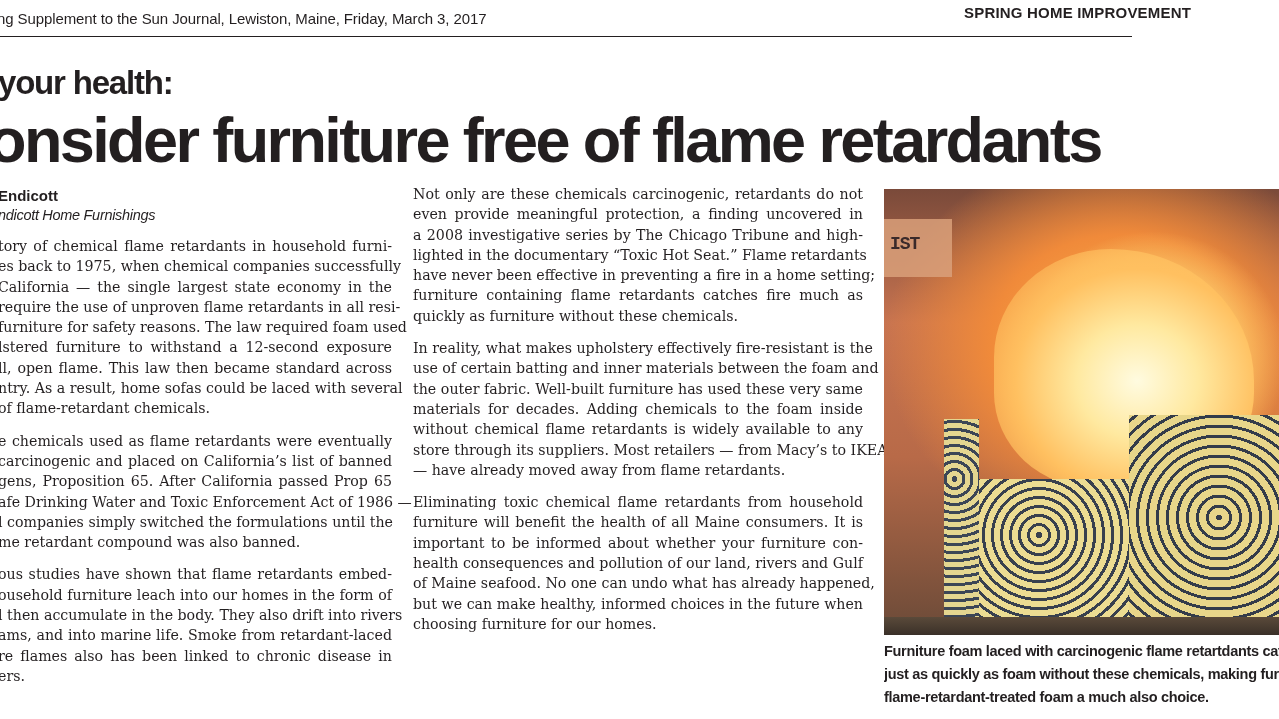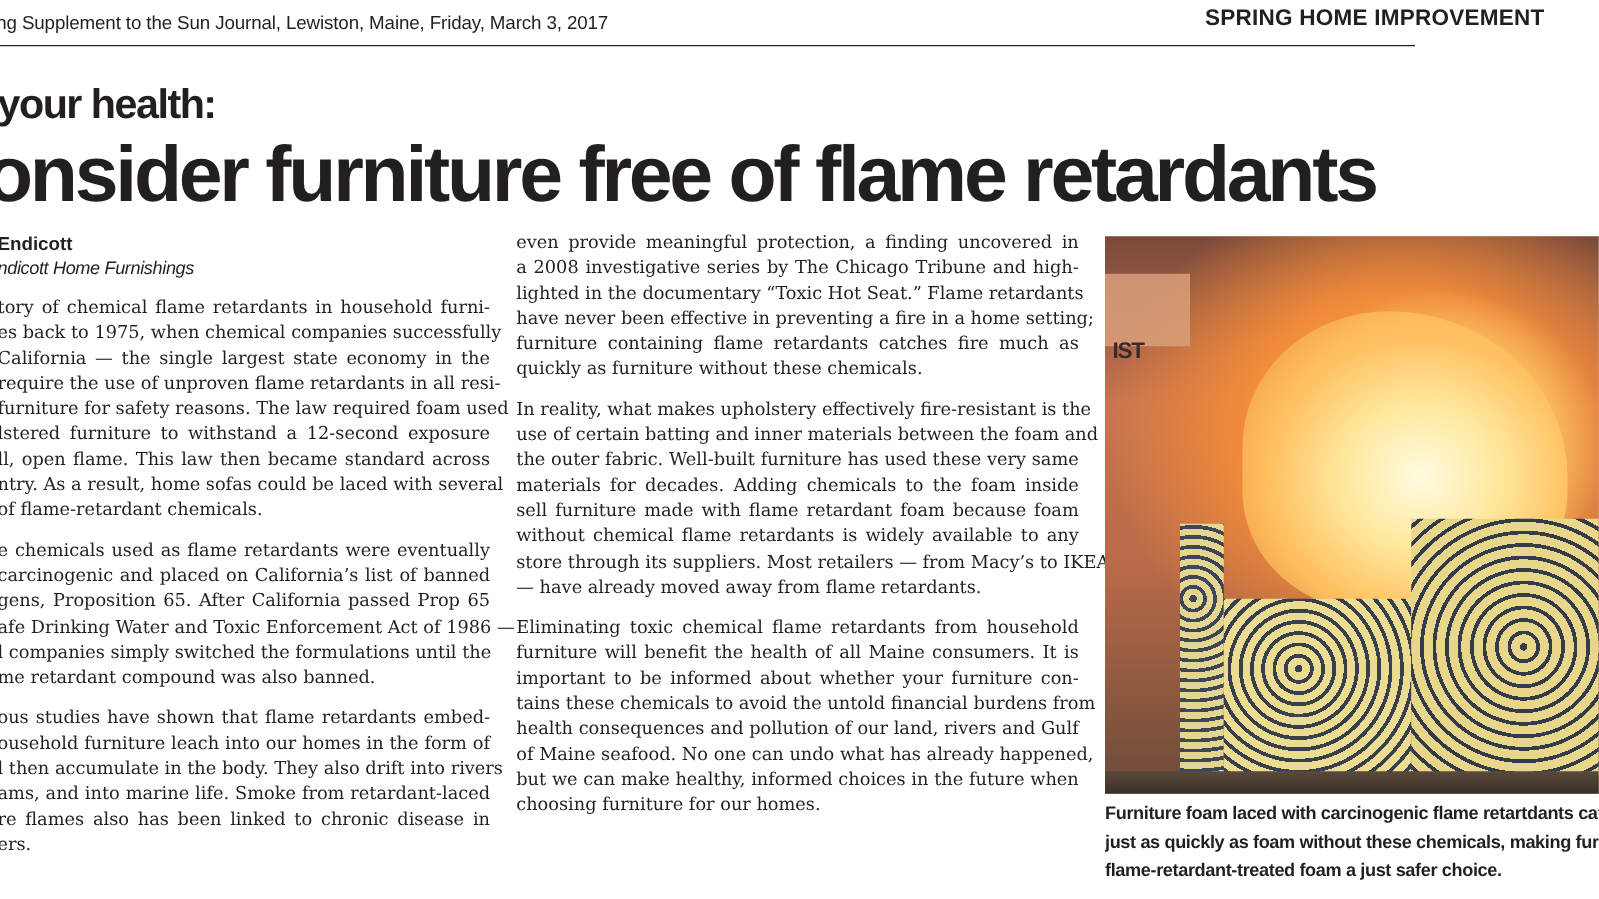--- a/index.html
+++ b/index.html
@@ -12,21 +12,21 @@
       position: absolute; left: 0; top: 0; width: 1132px; height: 36px;
       border-bottom: 1.5px solid #231f20;
     }
     .folio-left {
       position: absolute; left: -3px; top: 10px;
       font-family: "Liberation Sans", sans-serif; font-size: 15px; color: #231f20;
       white-space: nowrap; letter-spacing: -0.1px;
     }
     .folio-right {
       position: absolute; left: 964px; top: 4px;
-      font-family: "Liberation Sans", sans-serif; font-size: 18px; font-weight: bold;
+      font-family: "Liberation Sans", sans-serif; font-size: 15px; font-weight: bold;
       color: #231f20; white-space: nowrap; letter-spacing: 0.2px;
     }
     .kicker {
       position: absolute; left: -2px; top: 64px;
       font-family: "Liberation Sans", sans-serif; font-size: 33px; font-weight: bold;
       color: #231f20; white-space: nowrap; letter-spacing: -1.2px;
     }
     .headline {
       position: absolute; left: -12px; top: 103px;
       font-family: "Liberation Sans", sans-serif; font-size: 63px; font-weight: bold;
@@ -57,22 +57,22 @@
         radial-gradient(ellipse 45% 38% at 68% 38%, #fff6c4 0%, #ffd978 35%, rgba(255,170,70,0.0) 75%),
         radial-gradient(ellipse 60% 45% at 60% 35%, #ffb64a 0%, #f08a3a 55%, rgba(200,100,60,0) 100%),
         linear-gradient(180deg, #7a4a3a 0%, #c87450 30%, #b86a48 60%, #6a4a38 100%);
     }
     .photo .sign {
       position: absolute; left: 0; top: 30px; width: 68px; height: 58px;
       background: #d9a07a; opacity: 0.85;
     }
     .photo .sign-text {
       position: absolute; left: 6px; top: 45px;
-      font-family: Liberation Sans, sans-serif; font-weight: bold; font-size: 18px;
-      color: #3a2a2a; letter-spacing: -1px; margin-top: 36px;
+      font-family: Liberation Mono, monospace; font-weight: bold; font-size: 18px;
+      color: #3a2a2a; letter-spacing: -1px;
     }
     .photo .chair-arm-left {
       position: absolute; left: 60px; top: 230px; width: 35px; height: 200px;
       background: repeating-radial-gradient(circle at 30% 30%, #3c4656 0 3px, #e4d690 3px 8px);
     }
     .photo .chair-seat {
       position: absolute; left: 95px; top: 290px; width: 150px; height: 140px;
       background: repeating-radial-gradient(circle at 40% 40%, #38404e 0 3px, #ecdc92 3px 9px);
     }
     .photo .chair-back {
@@ -133,56 +133,55 @@
       <span class="line">ous studies have shown that flame retardants embed-</span>
       <span class="line">ousehold furniture leach into our homes in the form of</span>
       <span class="line">l then accumulate in the body. They also drift into rivers</span>
       <span class="line">ams, and into marine life. Smoke from retardant-laced</span>
       <span class="line">re flames also has been linked to chronic disease in</span>
       <span class="line last">ers.</span>
     </p>
   </div>
 <div class="col col2" id="col2">
     <p>
+      <span class="line">Not only are these chemicals carcinogenic, retardants do not</span>
       <span class="line">even provide meaningful protection, a finding uncovered in</span>
       <span class="line">a 2008 investigative series by The Chicago Tribune and high-</span>
       <span class="line">lighted in the documentary “Toxic Hot Seat.” Flame retardants</span>
       <span class="line">have never been effective in preventing a fire in a home setting;</span>
       <span class="line">furniture containing flame retardants catches fire much as</span>
       <span class="line last">quickly as furniture without these chemicals.</span>
     </p>
     <p>
       <span class="line">In reality, what makes upholstery effectively fire-resistant is the</span>
       <span class="line">use of certain batting and inner materials between the foam and</span>
       <span class="line">the outer fabric. Well-built furniture has used these very same</span>
       <span class="line">materials for decades. Adding chemicals to the foam inside</span>
-      <span class="line">sell furniture made with flame retardant foam because foam</span>
       <span class="line">without chemical flame retardants is widely available to any</span>
       <span class="line">store through its suppliers. Most retailers — from Macy’s to IKEA</span>
       <span class="line last">— have already moved away from flame retardants.</span>
     </p>
     <p>
       <span class="line">Eliminating toxic chemical flame retardants from household</span>
       <span class="line">furniture will benefit the health of all Maine consumers. It is</span>
       <span class="line">important to be informed about whether your furniture con-</span>
-      <span class="line">tains these chemicals to avoid the untold financial burdens from</span>
       <span class="line">health consequences and pollution of our land, rivers and Gulf</span>
       <span class="line">of Maine seafood. No one can undo what has already happened,</span>
       <span class="line">but we can make healthy, informed choices in the future when</span>
       <span class="line last">choosing furniture for our homes.</span>
     </p>
   </div>
 
 <div class="photo" title="Upholstered floral armchair engulfed in flames in a fire test lab">
   <div class="flame-core"></div>
   <div class="sign"></div>
   <span class="sign-text">IST</span>
   <div class="chair-arm-left"></div>
   <div class="chair-seat"></div>
   <div class="chair-back"></div>
   <div class="floor"></div>
 </div>
 
 <div class="caption">
   <div>Furniture foam laced with carcinogenic flame retartdants cat</div>
   <div>just as quickly as foam without these chemicals, making furnitu</div>
-  <div>flame-retardant-treated foam a just safer choice.</div>
+  <div>flame-retardant-treated foam a much also choice.</div>
 </div>
 
 </body></html>

